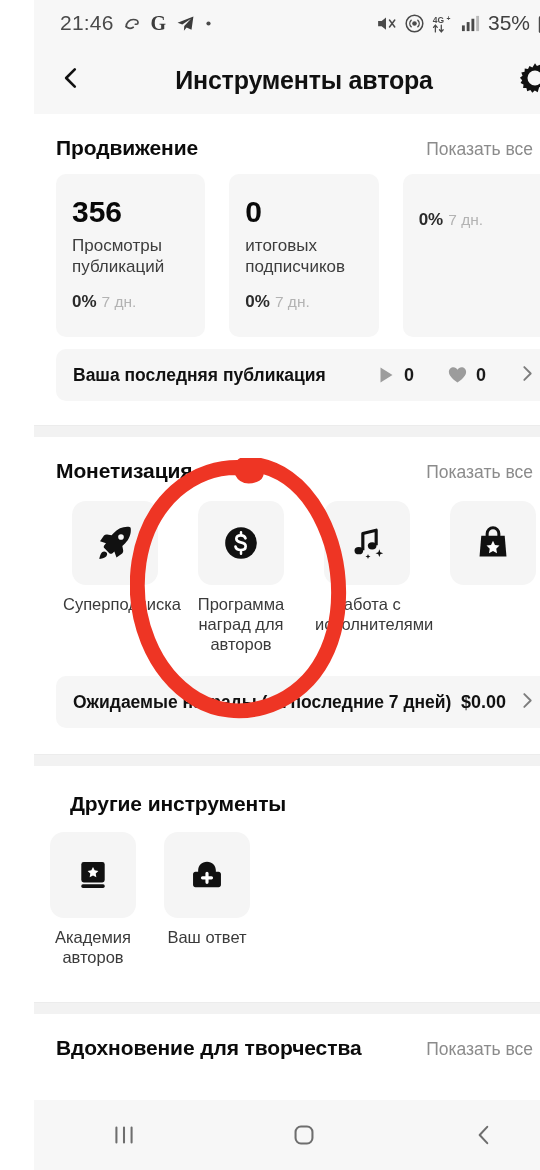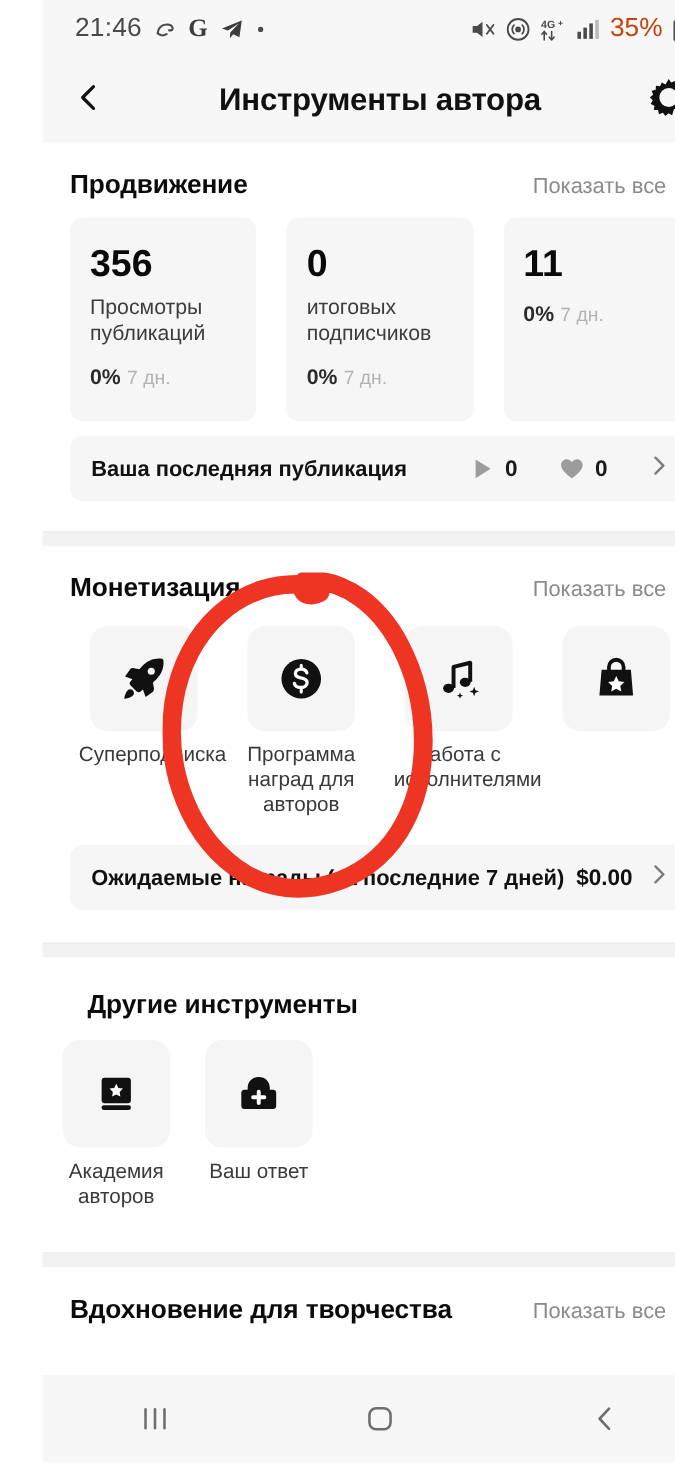--- a/index.html
+++ b/index.html
@@ -21,21 +21,21 @@
     height: 46px;
     background: #f7f7f7;
     display: flex;
     align-items: center;
     justify-content: space-between;
     padding: 0 22px 0 26px;
   }
   .sb-left { display: flex; align-items: center; gap: 9px; }
   .sb-time { font-size: 21px; color: #4a4a4a; letter-spacing: .2px; }
   .sb-right { display: flex; align-items: center; gap: 7px; }
-  .sb-batt-text { font-size: 21px; color: #c2410c; margin-left: 1px; }
+  .sb-batt-text { font-size: 21px; color: #404040; margin-left: 1px; }
   .ic { display: inline-block; line-height: 0; }
   .ic svg { display: block; }
   .g-glyph { font-size: 20px; font-weight: bold; color: #3c3c3c;
              font-family: "Liberation Serif", serif; }
 
   
   .appbar {
     height: 68px;
     background: #f7f7f7;
     display: flex;
@@ -249,21 +249,20 @@
         <div class="stat-num">356</div>
         <div class="stat-label">Просмотры публикаций</div>
         <div class="stat-delta"><b>0%</b><span>7 дн.</span></div>
       </div>
       <div class="stat-card">
         <div class="stat-num">0</div>
         <div class="stat-label">итоговых подписчиков</div>
         <div class="stat-delta"><b>0%</b><span>7 дн.</span></div>
       </div>
       <div class="stat-card">
-        <div class="stat-num">11</div>
         <div class="stat-delta"><b>0%</b><span>7 дн.</span></div>
       </div>
     </div>
 
     <div class="pill">
       <span class="pill-label">Ваша последняя публикация</span>
       <span class="pill-metric">
         <span class="ic">
           <svg width="17" height="18" viewBox="0 0 16 18">
               <path d="M2 1.5l12 7.5-12 7.5z" fill="#9c9c9c"></path>

